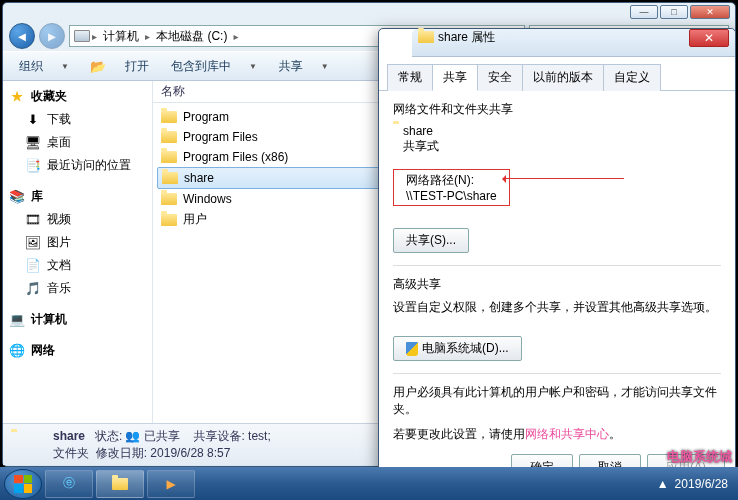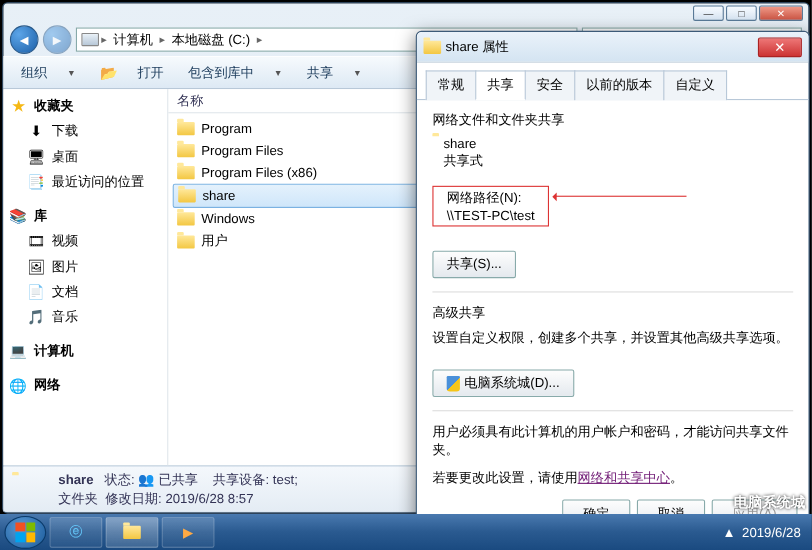--- a/index.html
+++ b/index.html
@@ -40,54 +40,54 @@
 .file-row { display:flex; align-items:center; gap:6px; padding:2px 4px; cursor:pointer; }
 .file-row.sel { background:linear-gradient(#e4f1fc,#cfe6fa); border:1px solid #7bb2e2; border-radius:2px; }
 
 .statusbar { height:42px; background:linear-gradient(#f4f8fc,#e4ecf4); border-top:1px solid #c8d4e0; display:flex; align-items:center; padding:4px 8px; gap:10px; }
 .sb-thumb { width:32px; height:26px; }
 .sb-thumb .folder-i { width:32px; height:24px; }
 .sb-text { line-height:1.4; color:#335; }
 
 
 .dialog { position:absolute; left:378px; top:28px; width:358px; height:462px; background:#fff; border:1px solid #3c5a78; border-radius:5px; box-shadow:0 4px 16px rgba(0,0,0,.5); }
-.dlg-title { height:28px; background:linear-gradient(#eaf2fa,#d4e4f2); border-bottom:1px solid #b0c0d0; display:flex; align-items:center; padding:0 6px; border-radius:5px 5px 0 0; }
+.dlg-title { height:28px; background:linear-gradient(#eaf2fa,#d4e4f2); border-bottom:1px solid #b0c0d0; display:flex; align-items:flex-start; padding:0 6px; border-radius:5px 5px 0 0;margin-left:33px; }
 .dlg-title .t { flex:1; padding-left:4px; }
 .dlg-close { width:40px; height:18px; background:linear-gradient(#e77,#c33); border:1px solid #a22; border-radius:2px; color:#fff; display:flex; align-items:center; justify-content:center; font-size:12px; cursor:pointer; }
 
 .tabs { display:flex; padding:6px 8px 0; border-bottom:1px solid #b8c8d8; gap:0; }
 .tab { padding:4px 10px; border:1px solid #b8c8d8; border-bottom:none; background:#f0f4f8; cursor:pointer; position:relative; top:1px; margin-right:-1px; }
 .tab.active { background:#fff; border-bottom:1px solid #fff; z-index:2; }
 
 .dlg-body { padding:10px 14px; height:370px; overflow:auto; }
 .section { margin-bottom:12px; }
 .sec-title { margin-bottom:6px; }
 .share-info { display:flex; gap:10px; align-items:flex-start; margin-bottom:8px; }
 .share-thumb .folder-i { width:32px; height:24px; }
 .path-box { border:1px solid #d33; padding:2px 12px; margin:6px 0; display:inline-block; position:relative; }
 .arrow-line { position:absolute; left:110px; top:8px; width:120px; height:1px; background:#d33; }
 .arrow-line::after { content:""; position:absolute; left:-6px; top:-3px; border:4px solid transparent; border-right-color:#d33; }
 .btn { padding:3px 12px; background:linear-gradient(#fdfdfd,#e4e9ee); border:1px solid #8aa; border-radius:2px; cursor:pointer; display:inline-flex; align-items:center; gap:4px;margin-top:16px; }
 .btn .shield { width:12px; height:14px; background:linear-gradient(135deg,#4a90d9 50%,#f5c518 50%); border-radius:1px 1px 3px 3px; }
-.link { color:#701a75; text-decoration:underline; cursor:pointer; }
+.link { color:#ec4899; cursor:pointer; }
 .sep { border-top:1px solid #ddd; margin:10px 0; }
 
 .dlg-buttons { position:absolute; bottom:8px; right:10px; display:flex; gap:6px; }
 .dlg-buttons .btn { padding:4px 18px; }
 .btn.disabled { color:#999; }
 
 
 .taskbar { position:absolute; left:0; bottom:0; width:738px; height:33px; background:linear-gradient(#4a7ab0,#2a5a90,#1a4a80); display:flex; align-items:center; padding:0 4px; gap:3px; }
 .start { width:38px; height:30px; border-radius:50%; background:radial-gradient(circle at 40% 35%,#5a9ad5,#1a5a9a); border:1px solid #0a3a6a; display:flex; align-items:center; justify-content:center; cursor:pointer; }
 .start .flag { width:18px; height:18px; display:grid; grid-template:repeat(2,1fr)/repeat(2,1fr); gap:1px; }
 .start .flag span:nth-child(1){background:#f25022}.start .flag span:nth-child(2){background:#7fba00}.start .flag span:nth-child(3){background:#00a4ef}.start .flag span:nth-child(4){background:#ffb900}
 .task-item { width:48px; height:28px; background:linear-gradient(rgba(255,255,255,.15),rgba(255,255,255,.05)); border:1px solid rgba(255,255,255,.2); border-radius:2px; display:flex; align-items:center; justify-content:center; cursor:pointer; }
 .task-item.active { background:linear-gradient(rgba(255,255,255,.35),rgba(255,255,255,.15)); }
 .tray { margin-left:auto; display:flex; align-items:center; gap:6px; color:#fff; padding-right:6px; }
-.watermark { position:absolute; right:6px; bottom:34px; color:#ffffff; font-size:13px; font-weight:bold; opacity:.9; text-shadow:0 0 3px #000; }
+.watermark { position:absolute; right:6px; bottom:34px; color:#ec4899; font-size:13px; font-weight:bold; opacity:.9; text-shadow:0 0 3px #000; }
 </style>
 </head>
 <body>
 
 <div class="explorer">
   <div class="titlebar">
     <div class="win-btn">—</div>
     <div class="win-btn">□</div>
     <div class="win-btn close">✕</div>
   </div>
@@ -250,21 +250,21 @@
       <div class="sec-title">网络文件和文件夹共享</div>
       <div class="share-info">
         <div class="share-thumb"><span class="folder-i"></span></div>
         <div>
           <div>share</div>
           <div>共享式</div>
         </div>
       </div>
       <div class="path-box">
         <div>网络路径(N):</div>
-        <div>\\TEST-PC\test</div>
+        <div>\\TEST-PC\share</div>
         <div class="arrow-line"></div>
       </div>
       <div><button class="btn">共享(S)...</button></div>
     </div>
     <div class="sep"></div>
     <div class="section">
       <div class="sec-title">高级共享</div>
       <div style="margin-bottom:4px">设置自定义权限，创建多个共享，并设置其他高级共享选项。</div>
       <button class="btn">
           <span class="shield"></span>

